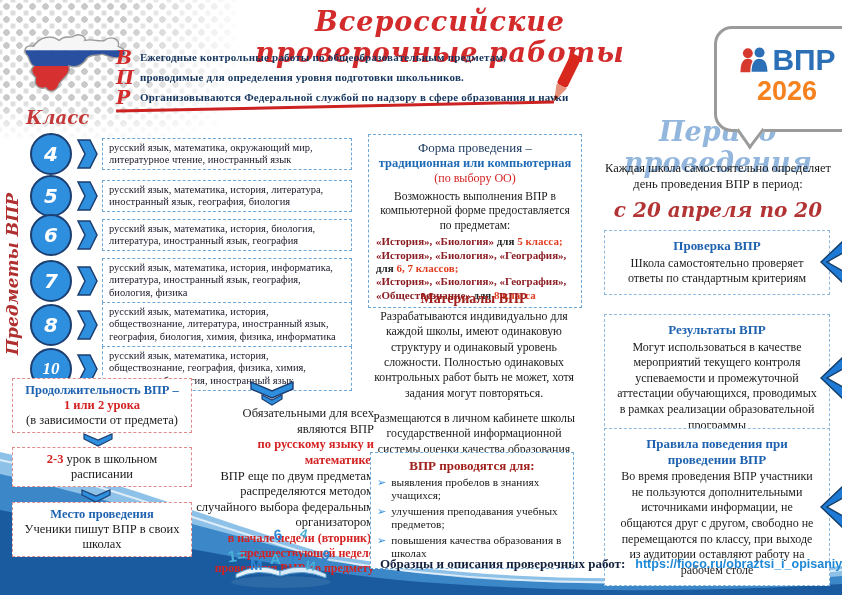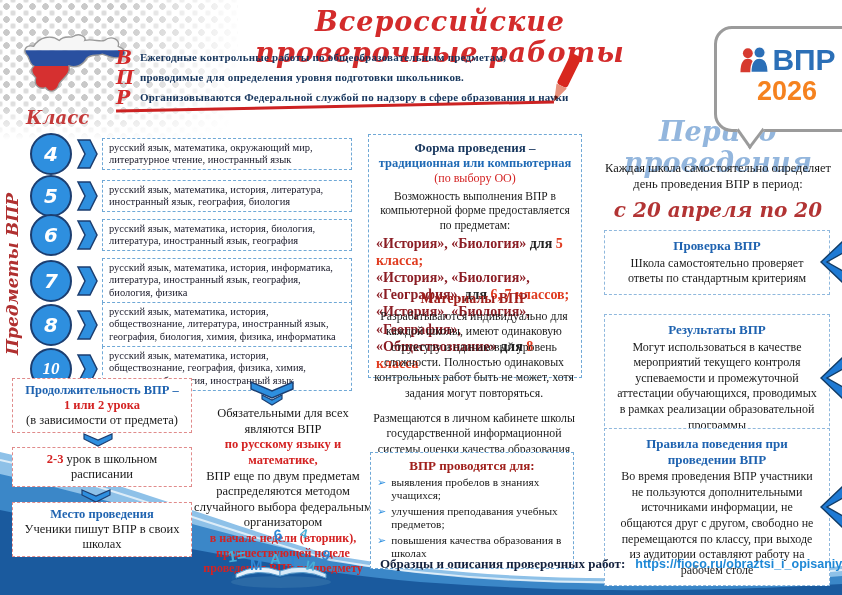--- a/index.html
+++ b/index.html
@@ -49,32 +49,32 @@
   .r0{top:133px}.r1{top:175px}.r2{top:214px}.r3{top:258px}.r4{top:302px}.r5{top:346px}
   .big-down-arrow{position:absolute;left:248px;top:380px;z-index:2;}
   
   .dbox{position:absolute;left:12px;width:170px;border:1.6px dashed #e08b8b;background:#fff;
     text-align:center;padding:4px 4px;z-index:2;font-size:12.5px;line-height:1.2;}
   .dbox-title{color:#1f63b0;font-weight:bold;}
   .dbox-hl{color:#d42222;font-weight:bold;}
   .d0{top:378px}.d1{top:447px}.d2{top:502px}
   .small-down-arrow{position:absolute;z-index:2;}
   
-  .mandatory{position:absolute;left:192px;top:406px;width:182px;text-align:center;z-index:2;
+  .mandatory{position:absolute;left:192px;top:406px;width:182px;text-align:right;z-index:2;
     font-size:12.5px;line-height:1.25;}
   .mand-red{color:#d42222;font-weight:bold;}
   .book{position:absolute;left:222px;top:524px;z-index:3;}
   
   .form-box{position:absolute;left:368px;top:134px;width:198px;border:1.6px dashed #6fa8d6;
     background:#fff;padding:5px 7px;z-index:2;text-align:center;}
-  .fb-title{color:#17365d;font-weight:bold;font-size:13px;}
+  .fb-title{color:#17365d;font-weight:normal;font-size:13px;}
   .fb-sub{color:#1f6ab5;font-weight:bold;font-size:12.5px;}
   .fb-note{color:#d42222;font-size:12px;}
   .fb-body{font-size:11.5px;margin:3px 0 3px;line-height:1.25;}
-  .fb-item{font-weight:bold;font-size:14px;line-height:1.22;text-align:left;}
+  .fb-item{font-weight:bold;font-size:11px;line-height:1.22;text-align:left;}
   .fb-subj{color:#8b1d24;} .fb-mid{color:#222;} .fb-cls{color:#e03b1f;}
   .materials{position:absolute;left:368px;top:291px;width:212px;text-align:center;z-index:2;}
   .mat-title{color:#a0201c;font-weight:bold;font-size:14px;margin-bottom:2px;}
   .mat-p{font-size:11.8px;line-height:1.3;}
   .mat-p + .mat-p{margin-top:10px;}
   .purpose-box{position:absolute;left:370px;top:452px;width:190px;border:1.6px dashed #6fa8d6;
     background:#fff;padding:5px 6px;z-index:2;}
   .pb-title{color:#a0201c;font-weight:bold;font-size:13px;text-align:center;margin-bottom:2px;}
   .pb-item{display:flex;gap:5px;font-size:11.3px;line-height:1.15;margin-bottom:3px;}
   .pb-bullet{color:#2e8fdf;flex:none;font-size:11px;}

